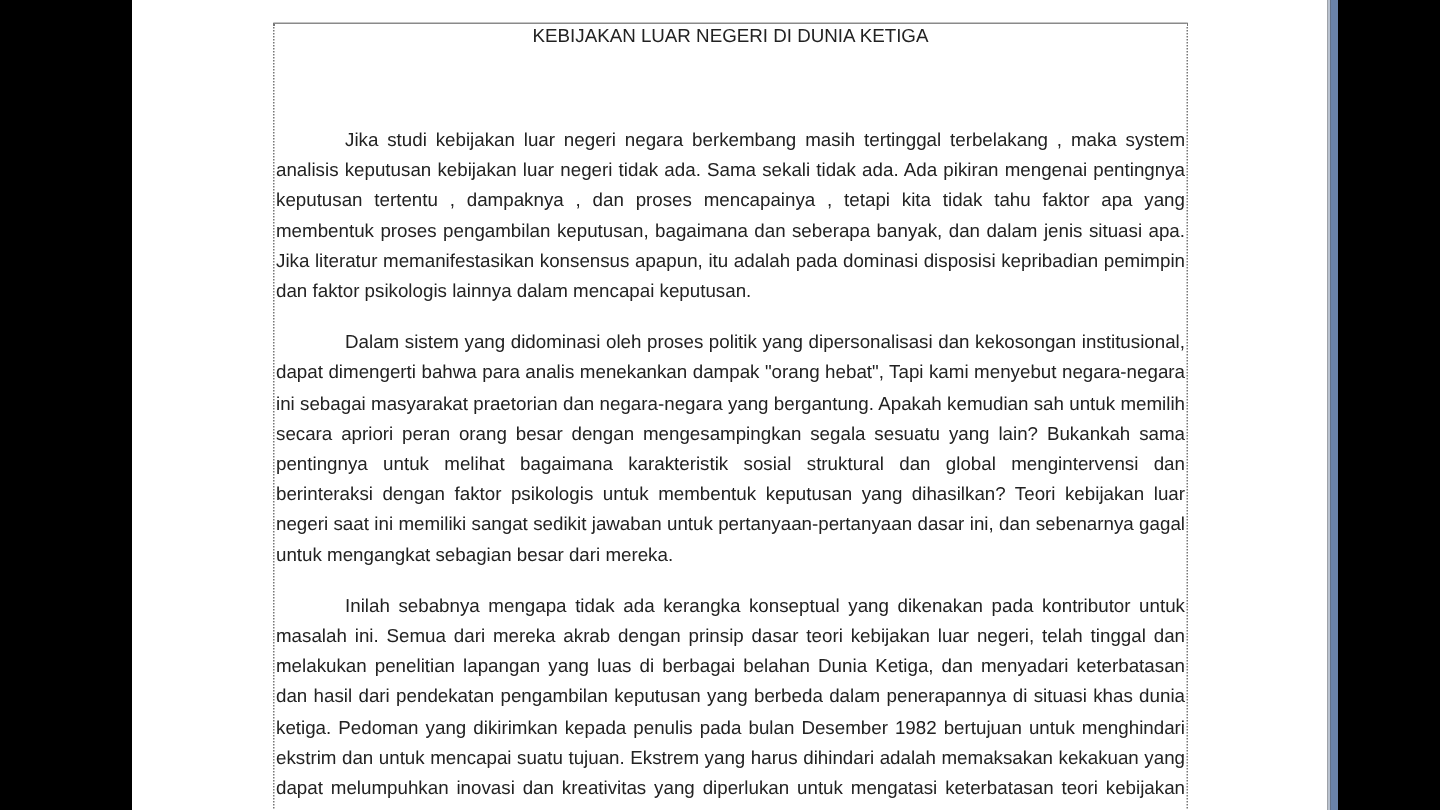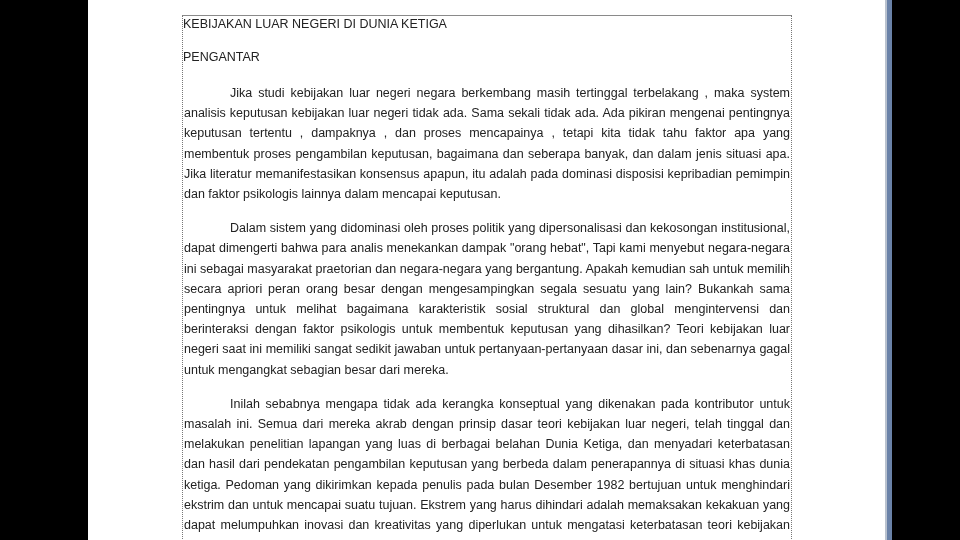--- a/index.html
+++ b/index.html
@@ -6,35 +6,34 @@
   body { width:960px; height:540px; overflow:hidden; background:#000; position:relative;
          font-family:"Liberation Sans", "DejaVu Sans", sans-serif; }
   .left-band { position:absolute; left:0; top:0; width:88px; height:540px; background:#000; }
   .page-area { position:absolute; left:88px; top:0; width:797px; height:540px; background:#fff; overflow:hidden; }
   .edge-light { position:absolute; left:885px; top:0; width:2px; height:540px; background:#b9c2cf; }
   .edge-blue { position:absolute; left:887px; top:0; width:5px; height:540px; background:#6a82a8; }
   .right-band { position:absolute; left:892px; top:0; width:68px; height:540px; background:#000; }
 
   .text-frame { position:absolute; left:94px; top:15px; width:610px; height:540px;
                 border-top:1px solid #8a8a8a; border-left:1px dotted #777; border-right:1px dotted #777; box-sizing:border-box; }
-  .title, .subtitle { position:absolute; left:0; width:100%; font-size:12.5px; color:#222; }
+  .title, .subtitle { position:absolute; left:0; width:100%; text-align:center; font-size:12.5px; color:#222; }
   .title { top:1px; }
   .subtitle { top:34px; }
   .body-text { position:absolute; left:1px; top:67px; width:606px; font-size:12.5px; color:#222; line-height:20.2px; }
   .para { text-align:justify; text-indent:46px; margin:0 0 14px 0; }
 </style>
 </head>
 <body>
 
 <div class="left-band"></div>
 
 <div class="page-area">
   <div class="text-frame">
     <div class="title">KEBIJAKAN LUAR NEGERI DI DUNIA KETIGA</div>
-    <div class="subtitle">PENGANTAR</div>
     <div class="body-text">
       <p class="para">Jika studi kebijakan luar negeri negara berkembang masih tertinggal terbelakang , maka system analisis keputusan kebijakan luar negeri tidak ada. Sama sekali tidak ada.  Ada pikiran mengenai pentingnya keputusan tertentu , dampaknya , dan proses mencapainya , tetapi kita tidak tahu faktor apa yang membentuk proses pengambilan keputusan, bagaimana dan seberapa banyak, dan dalam jenis situasi apa. Jika literatur memanifestasikan konsensus apapun, itu adalah pada dominasi disposisi kepribadian pemimpin  dan faktor psikologis lainnya dalam mencapai keputusan.</p>
       <p class="para">Dalam sistem yang didominasi oleh proses politik yang dipersonalisasi dan kekosongan institusional, dapat dimengerti bahwa para analis menekankan dampak "orang hebat", Tapi kami menyebut negara-negara ini sebagai masyarakat praetorian dan negara-negara yang bergantung. Apakah kemudian sah untuk memilih secara apriori peran orang besar dengan mengesampingkan segala sesuatu yang lain? Bukankah sama pentingnya untuk melihat bagaimana karakteristik sosial struktural dan global mengintervensi dan berinteraksi dengan faktor psikologis untuk membentuk keputusan yang dihasilkan? Teori kebijakan luar negeri saat ini memiliki sangat sedikit jawaban untuk pertanyaan-pertanyaan dasar ini, dan sebenarnya gagal untuk mengangkat sebagian besar dari mereka.</p>
       <p class="para">Inilah sebabnya mengapa tidak ada kerangka konseptual yang dikenakan pada kontributor untuk masalah ini. Semua dari mereka akrab dengan prinsip dasar teori kebijakan luar negeri, telah tinggal dan melakukan penelitian lapangan yang luas di berbagai belahan Dunia Ketiga, dan menyadari keterbatasan dan hasil dari pendekatan pengambilan keputusan yang berbeda dalam penerapannya di situasi khas dunia ketiga. Pedoman yang dikirimkan kepada penulis pada bulan Desember 1982 bertujuan untuk menghindari ekstrim dan untuk mencapai suatu tujuan. Ekstrem yang harus dihindari adalah memaksakan kekakuan yang dapat melumpuhkan inovasi dan kreativitas yang diperlukan untuk mengatasi keterbatasan teori kebijakan luar negeri masa kini. Tujuan yang ingin dicapai adalah</p>
     </div>
   </div>
 </div>
 
 <div class="edge-light"></div>
 <div class="edge-blue"></div>

